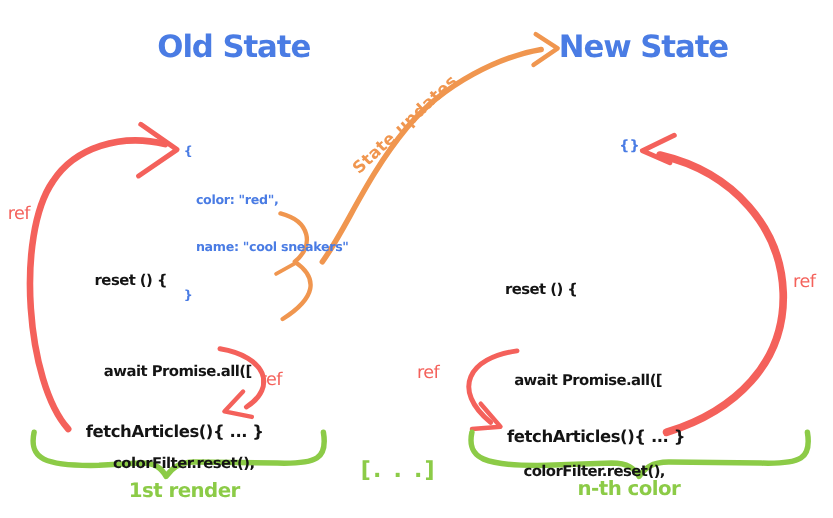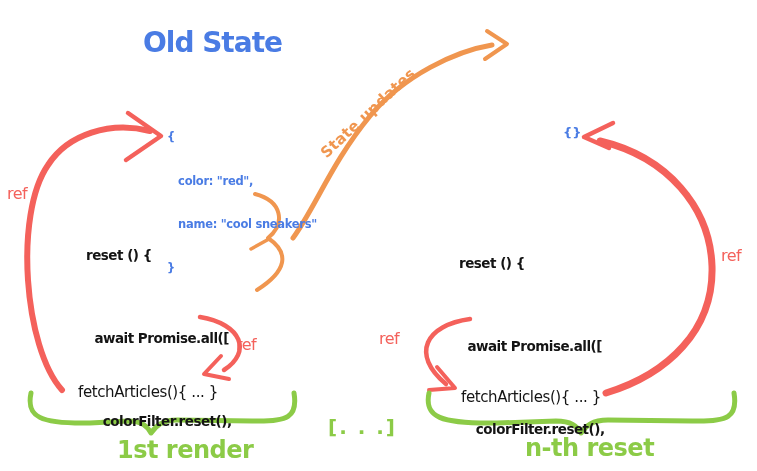--- a/index.html
+++ b/index.html
@@ -59,21 +59,21 @@
     line-height: 18px;
     letter-spacing: -0.5px;
     white-space: pre;
   }
   .code div { min-height: 18px; margin-top: 29px; }
   .code-left  { left: 86px;  top: 181px; }
   .code-right { left: 459px; top: 189px; }
 
   .render-line {
     color: var(--ink);
-    font-weight: normal;
+    font-weight: bold;
     font-size: 15px;
     letter-spacing: -0.4px;
     white-space: nowrap;
     text-align: right;
   }
   .render-line-left  { left: 78px;  top: 383px; }
   .render-line-right { left: 461px; top: 388px; }
 
   .ref-label {
     color: var(--red);
@@ -94,21 +94,21 @@
     font-weight: bold;
     font-size: 15px;
     letter-spacing: 0.3px;
     transform: rotate(-43deg);
     white-space: nowrap;
   }
 
   .green-label {
     color: var(--green);
     font-weight: bold;
-    font-size: 24px;
+    font-size: 18px;
     letter-spacing: -0.5px;
     white-space: nowrap;
   }
   .render-label-left  { left: 117px; top: 436px; }
   .render-label-right { left: 525px; top: 434px; }
   .ellipsis {
     left: 328px; top: 415px;
     font-size: 20px;
     letter-spacing: 2px;
   }
@@ -136,20 +136,21 @@
     <path class="st-orange" stroke-width="3.5" d="M 269,239 L 251,249"></path>
 
     <path class="st-orange" stroke-width="5" d="M 293,238 C 315,208 332,162 370,116 C 404,75 456,51 492,45"></path>
     <path class="st-orange" stroke-width="4" d="M 487,31 L 507,44 L 485,59"></path>
 
     <path class="st-green" stroke-width="5" d="M 31,393 C 26,417 40,424 90,423 L 128,421 C 142,421 147,426 151,433 C 156,426 162,420 177,420 L 252,421 C 288,422 298,417 294,393"></path>
     <path class="st-green" stroke-width="5" d="M 429,393 C 424,417 440,424 497,423 L 556,421 C 571,421 577,426 581,433 C 586,426 592,420 608,420 L 692,421 C 728,422 738,417 734,393"></path>
   </svg>
 
   <div class="abs title title-old">Old State</div>
+  <div class="abs title title-new">New State</div>
 
   <div class="abs state-obj state-obj-old">
     <div>{</div>
     <div>   color: "red",</div>
     <div>   name: "cool sneakers"</div>
     <div>}</div>
   </div>
 
   <div class="abs state-obj state-obj-new">{}</div>
 
@@ -181,16 +182,16 @@
   <div class="abs render-line render-line-right">fetchArticles(){ ... }</div>
 
   <div class="abs ref-label ref-left-outer">ref</div>
   <div class="abs ref-label ref-left-inner">ref</div>
   <div class="abs ref-label ref-right-inner">ref</div>
   <div class="abs ref-label ref-right-outer">ref</div>
 
   <div class="abs state-updates">State updates</div>
 
   <div class="abs green-label render-label-left">1st render</div>
-  <div class="abs green-label render-label-right">n-th reset</div>
+  <div class="abs green-label render-label-right">n-th color</div>
   <div class="abs green-label ellipsis">[. . .]</div>
 
 </div>
 
 </body></html>

